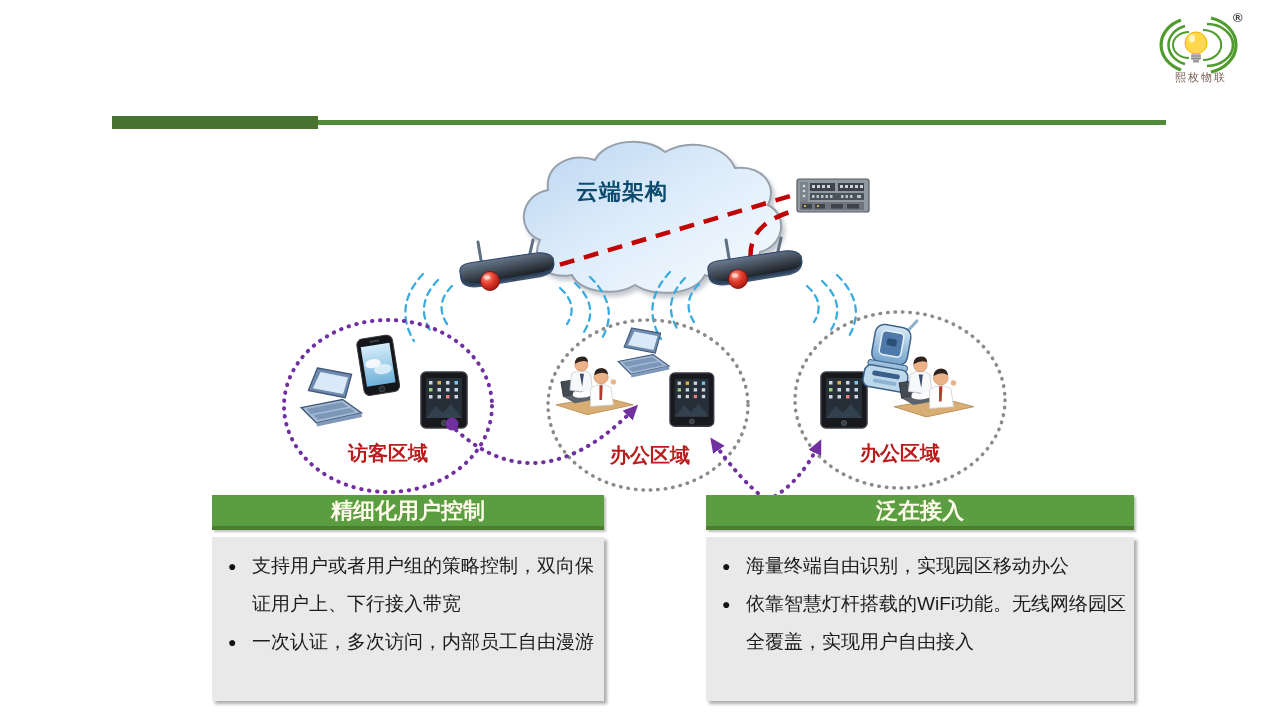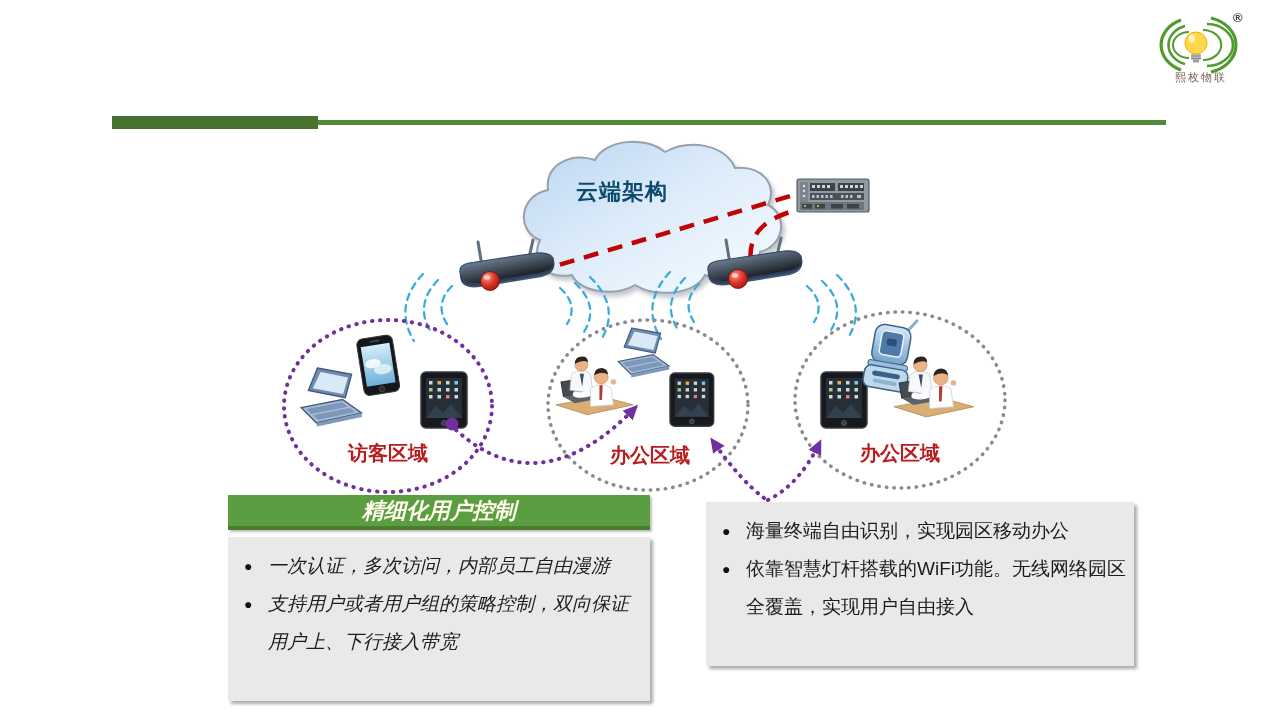--- a/index.html
+++ b/index.html
@@ -15,21 +15,21 @@
   .bar-thin{left:318px;top:120px;width:848px;height:5px;background:#4e8a38;}
   .logo-wrap{left:1143px;top:6px;width:110px;height:86px;}
   .logo-brand{left:1158px;top:70px;width:86px;text-align:center;font-size:11px;color:#7d6057;letter-spacing:2px;}
   .logo-reg{left:1233px;top:10px;font-size:13px;color:#3a3a3a;font-weight:bold;}
   .cloud-label{left:576px;top:177px;width:120px;font-size:22px;font-weight:800;color:#0c4a6e;letter-spacing:1px;}
   .zone-label{width:110px;text-align:center;font-size:20px;font-weight:800;color:#b91c1c;}
   .zone-label.guest{left:333px;top:440px;}
   .zone-label.office{left:595px;top:442px;}
   .zone-label.travel{left:845px;top:440px;}
   .panel{position:absolute;top:495px;}
-  .panel.left{left:228px;width:422px;font-style:italic;}
+  .panel.left{left:212px;width:392px;}
   .panel.right{left:706px;width:428px;}
   .panel-header{
     height:31px;line-height:31px;background:#5b9e41;border-bottom:4px solid #4b7d31;
     color:#fffbea;font-size:22px;font-weight:800;text-align:center;
     box-shadow:2px 2px 2px rgba(0,0,0,0.25);
   }
   .panel-body{
     margin-top:7px;background:#e9e9e9;height:164px;box-sizing:border-box;
     padding:10px 8px 0 16px;box-shadow:3px 3px 3px rgba(0,0,0,0.32);overflow:hidden;
   }
@@ -271,27 +271,28 @@
 
   <div class="abs cloud-label">云端架构</div>
   <div class="abs zone-label guest">访客区域</div>
   <div class="abs zone-label office">办公区域</div>
   <div class="abs zone-label travel">办公区域</div>
 
   <div class="panel left">
     <div class="panel-header">精细化用户控制</div>
     <div class="panel-body">
       <ul class="bullets">
+        <li>支持用户或者用户组的策略控制，双向保证用户上、下行接入带宽</li>
         <li>一次认证，多次访问，内部员工自由漫游</li>
-        <li>支持用户或者用户组的策略控制，双向保证用户上、下行接入带宽</li>
       </ul>
     </div>
   </div>
 
   <div class="panel right">
+    <div class="panel-header">泛在接入</div>
     <div class="panel-body">
       <ul class="bullets">
         <li>海量终端自由识别，实现园区移动办公</li>
         <li>依靠智慧灯杆搭载的WiFi功能。无线网络园区全覆盖，实现用户自由接入</li>
       </ul>
     </div>
   </div>
 
 </div>
 

